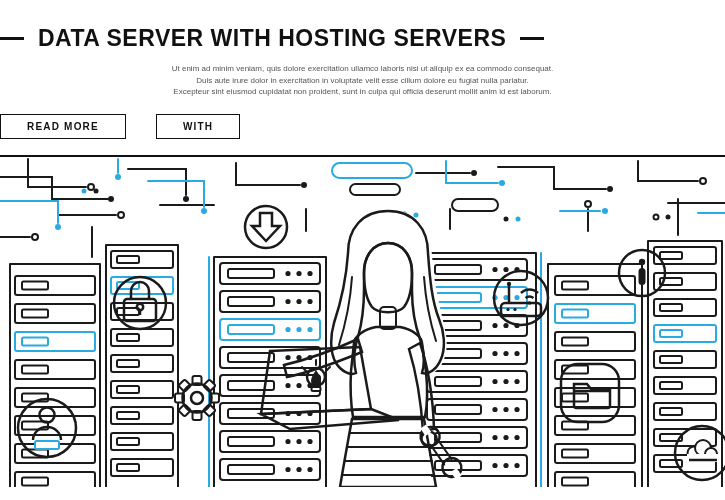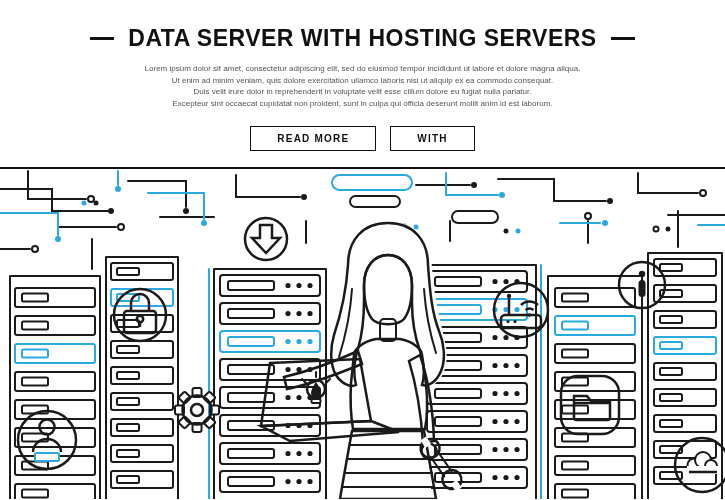--- a/index.html
+++ b/index.html
@@ -3,25 +3,25 @@
 <meta charset="utf-8">
 <style>
   html,body{margin:0;padding:0;}
   body{
     width:725px;height:500px;overflow:hidden;background:#fff;
     font-family:"Liberation Sans",sans-serif;color:#111;
   }
   .hero{text-align:center;padding-top:26px;}
   .title{
     margin:0 0 12px;font-size:23px;font-weight:bold;letter-spacing:.5px;
-    line-height:1.1;display:flex;align-items:center;justify-content:center;gap:14px;color:#111;
+    line-height:1.1;display:flex;align-items:center;justify-content:flex-start;gap:14px;color:#111;
   }
   .dash{display:inline-block;width:24px;height:3px;background:#111;}
   .para{font-size:8px;line-height:1.45;color:#555;margin:0;}
-  .btn-row{margin-top:16px;display:flex;justify-content:center;gap:14px;}
+  .btn-row{margin-top:16px;display:flex;gap:30px;}
   .btn{
     background:#fff;border:1.5px solid #111;color:#111;cursor:pointer;
     padding:6px 26px;font-size:10px;font-weight:bold;letter-spacing:1.2px;
     font-family:"Liberation Sans",sans-serif;
   }
   .divider{border:none;border-top:2px solid #111;margin:16px 0 0;}
   svg{display:block;}
   .k{stroke:#1a1a1a;stroke-width:2;fill:none;stroke-linecap:round;}
   .k25{stroke:#1a1a1a;stroke-width:2.5;fill:none;}
   .cyn{stroke:#29abe2;stroke-width:2;fill:none;stroke-linecap:round;}
@@ -35,24 +35,23 @@
 </head>
 <body>
 
 <div class="hero">
   <h1 class="title">
     <span class="dash"></span>
     <span>DATA SERVER WITH HOSTING SERVERS</span>
     <span class="dash"></span>
   </h1>
   <div>
-    <div class="para">Lorem ipsum dolor sit amet, consectetur adipiscing elit, sed do eiusmod tempor incididunt ut labore et dolore magna aliqua.</div>
     <div class="para">Ut enim ad minim veniam, quis dolore exercitation ullamco laboris nisi ut aliquip ex ea commodo consequat.</div>
-    <div class="para">Duis velit irure dolor in reprehenderit in voluptate velit esse cillum dolore eu fugiat nulla pariatur.</div>
-    <div class="para">Excepteur sint occaecat cupidatat non proident, sunt in culpa qui officia deserunt mollit anim id est laborum.</div>
+    <div class="para">Duis aute irure dolor in exercitation in voluptate velit esse cillum dolore eu fugiat nulla pariatur.</div>
+    <div class="para">Excepteur sint eiusmod cupidatat non proident, sunt in culpa qui officia deserunt mollit anim id est laborum.</div>
   </div>
   <div class="btn-row">
     <button class="btn">READ MORE</button>
     <button class="btn">WITH</button>
   </div>
 </div>
 
 <hr class="divider">
 
 <svg width="725" height="330" viewBox="0 0 725 330">

